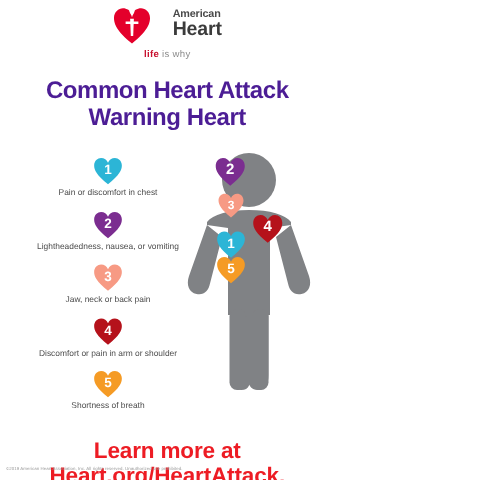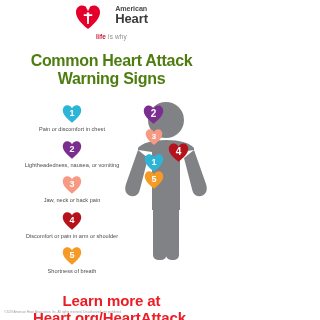--- a/index.html
+++ b/index.html
@@ -66,21 +66,21 @@
     color: #8c8c8c;
   }
 
   
   .title {
     position: absolute;
     top: 52px;
     left: 0;
     width: 223px;
     text-align: center;
-    color: #4d7c0f;
+    color: #4c1d95;
     font-size: 16px;
     font-weight: bold;
     line-height: 1.12;
     letter-spacing: -0.3px;
   }
 
   
   .list {
     position: absolute;
     top: 104px;
@@ -181,21 +181,21 @@
     </span>
   </div>
   <div class="logo-tag">
     <span class="life">life</span>
     <span class="iswhy">is why</span>
   </div>
 </div>
 
 <div class="title">
   <div>Common Heart Attack</div>
-  <div>Warning Signs</div>
+  <div>Warning Heart</div>
 </div>
 
 <div class="list" id="warning-list">
     <div class="list-item">
       <span class="heart" style="width:20px;height:20px;">
         <svg width="20" height="20" viewBox="0 0 52 50">
           <path d="M26 48 C6 32 2 23 2 15.5 C2 7.5 8 2.5 14 2.5 C19.5 2.5 24 6 26 10.5 C28 6 32.5 2.5 38 2.5 C44 2.5 50 7.5 50 15.5 C50 23 46 32 26 48 Z" fill="#2cb5d6"></path>
         </svg>
         <span class="num" style="font-size:9px;">1</span>
       </span>

